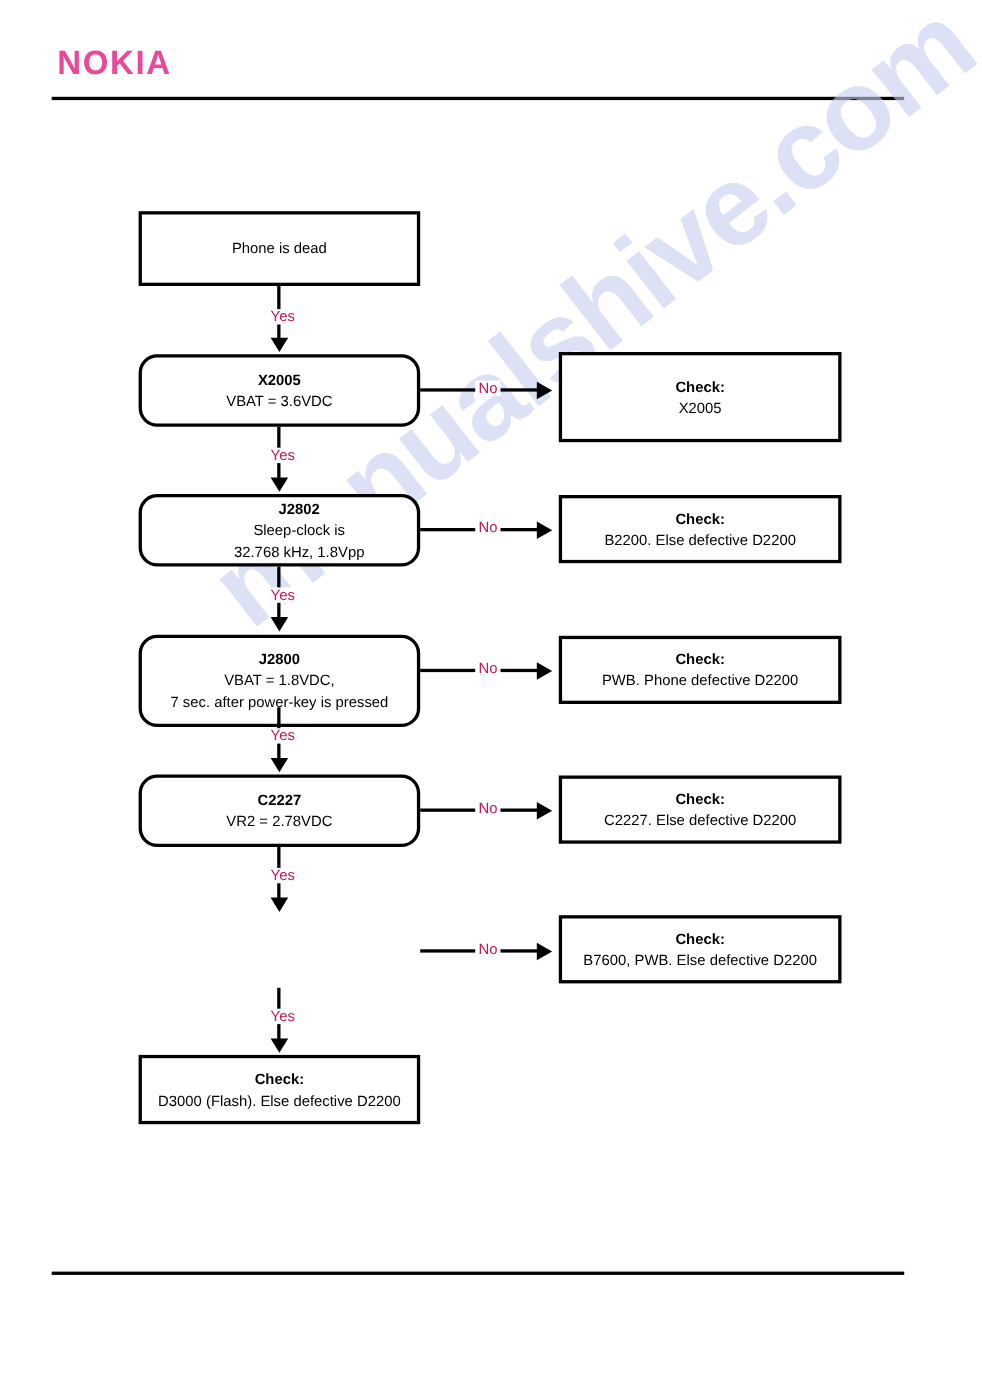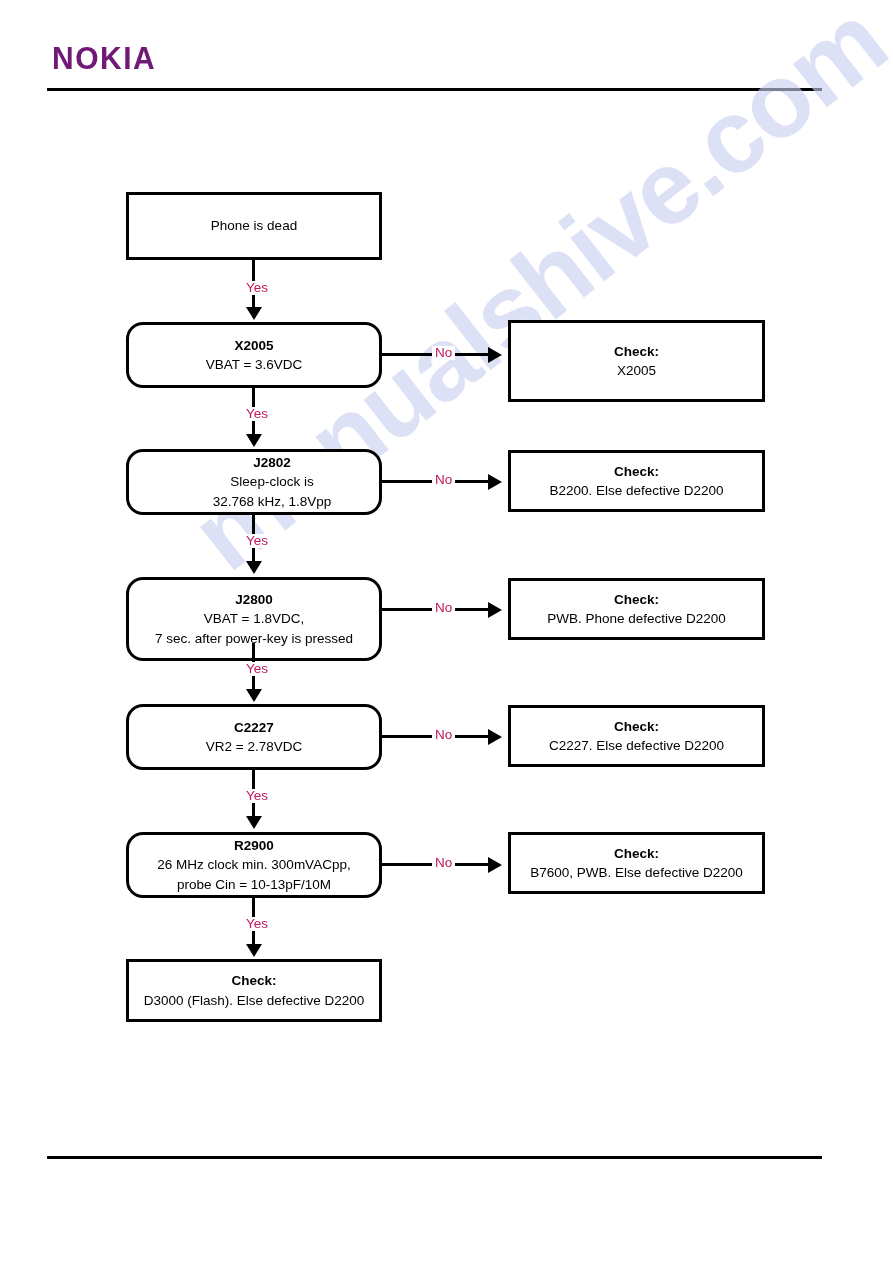--- a/index.html
+++ b/index.html
@@ -21,21 +21,21 @@
   }
 
   
   #nokia-logo {
     position: absolute;
     left: 52px;
     top: 43px;
     font-size: 30px;
     font-weight: bold;
     letter-spacing: 1.5px;
-    color: #701a75;
+    color: #ec4899;
     font-family: "Liberation Sans", sans-serif;
     line-height: 1;
     transform: scaleY(1.02);
     transform-origin: left top;
   }
   #header-rule {
     position: absolute;
     left: 47px;
     top: 88px;
     width: 775px;
@@ -227,25 +227,20 @@
     <div class="edge-label" style="left:432px; top:728px;">No</div>
     <div class="node" style="left:508px; top:705px; width:257px; height:62px;">
       <div class="title">Check:</div>
       <div class="line">C2227. Else defective D2200</div>
     </div>
 
     <div class="vline" style="left:252px; top:770px; height:52px;"></div>
     <div class="arrow-down" style="left:246px; top:816px;"></div>
     <div class="edge-label yes" style="left:243px; top:789px;">Yes</div>
 
-    <div class="node rounded" style="left:126px; top:832px; width:256px; height:66px;">
-      <div class="title">R2900</div>
-      <div class="line">26 MHz clock min. 300mVACpp,</div>
-      <div class="line">probe Cin = 10-13pF/10M</div>
-    </div>
 
     <div class="hline" style="left:382px; top:863px; width:108px;"></div>
     <div class="arrow-right" style="left:488px; top:857px;"></div>
     <div class="edge-label" style="left:432px; top:856px;">No</div>
     <div class="node" style="left:508px; top:832px; width:257px; height:62px;">
       <div class="title">Check:</div>
       <div class="line">B7600, PWB. Else defective D2200</div>
     </div>
 
     <div class="vline" style="left:252px; top:898px; height:52px;"></div>

